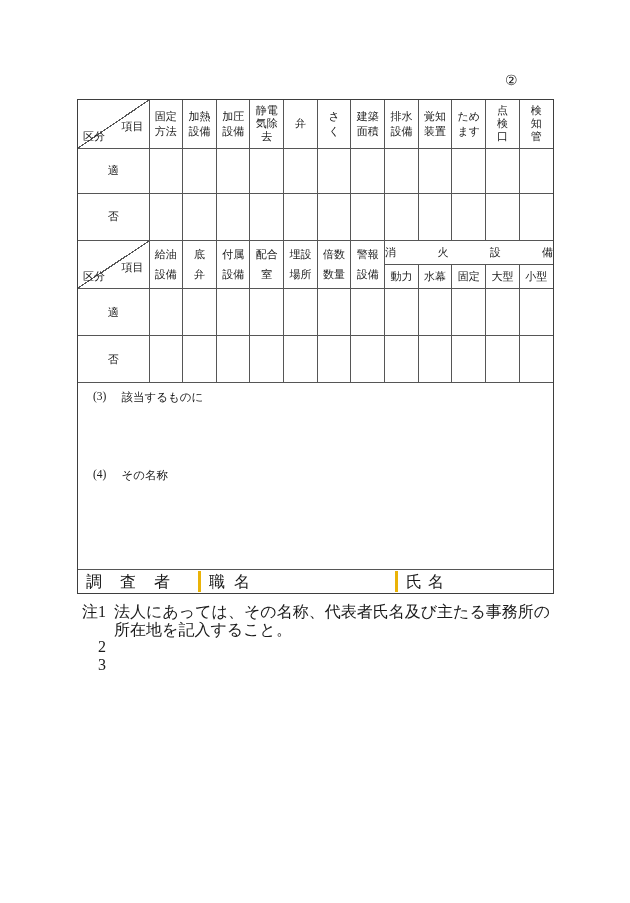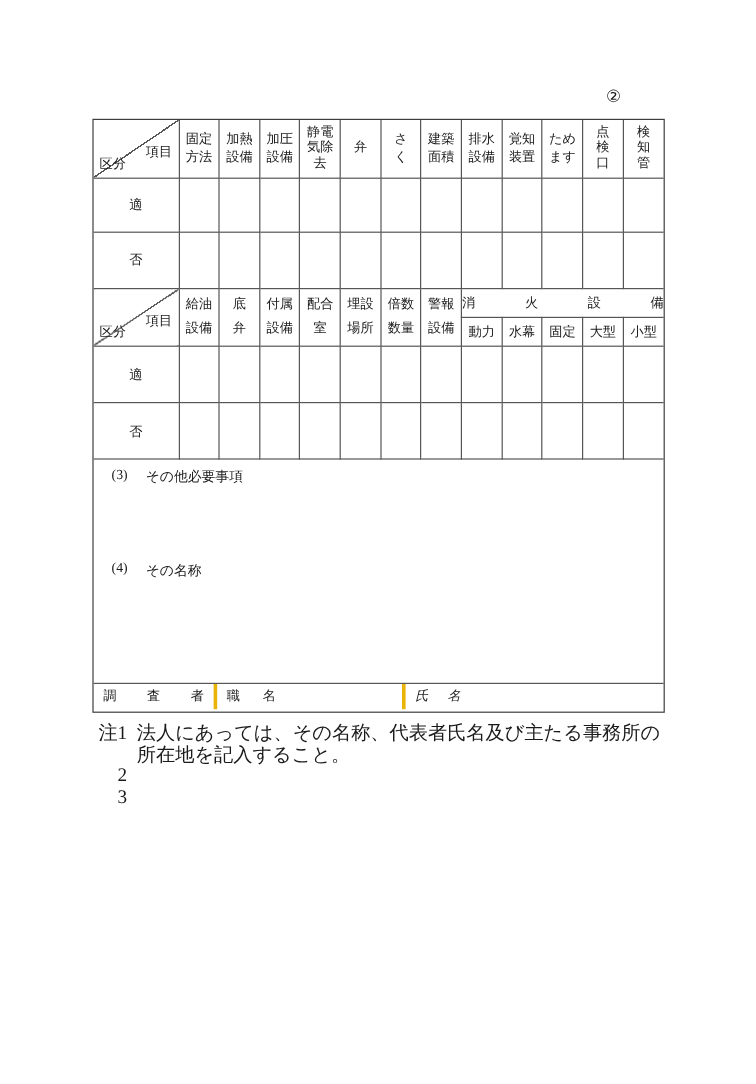--- a/index.html
+++ b/index.html
@@ -67,38 +67,39 @@
     position:absolute;left:15px;
     display:flex;gap:15px;
     font-size:11.5px;
   }
   .section.s3{top:7px;}
   .section.s4{top:85px;}
   .surveyor{
     display:flex;
     width:475px;height:23px;
     box-sizing:border-box;
-    align-items:flex-start;
-    font-size:11px;
+    align-items:center;
+    font-size:16px;
+    gap:20px;
   }
   .surveyor .cell{
     box-sizing:border-box;
     display:block;
     line-height:21px;
   }
   .surveyor .cell + .cell{border-left:3px solid #eab308;}
   .surveyor .lab{
     text-align:justify;
     text-align-last:justify;
     padding:0 8px;
   }
   .sv-surveyor{width:100px;}
   .sv-joblab{width:60px;}
   .sv-jobval{width:97px;}
-  .sv-namelab{width:57px;font-style:italic;}
+  .sv-namelab{width:57px;}
   .sv-nameval{flex:1;}
   .notes{
     position:absolute;left:82px;top:603px;
     width:478px;
     font-size:16px;
     line-height:17.5px;
   }
   .note-row{display:flex;}
   .note-label{width:24px;text-align:right;flex:none;}
   .note-text{margin-left:8px;}
@@ -268,21 +269,21 @@
             <td></td>
             <td></td>
             <td></td>
           </tr>
     </tbody>
       </table>
 
     <div class="bigcell">
       <div class="section s3">
         <span>(3)</span>
-        <span>その他必要事項</span>
+        <span>該当するものに</span>
       </div>
       <div class="section s4">
         <span>(4)</span>
         <span>その名称</span>
       </div>
     </div>
 
     <div class="surveyor">
       <div class="cell lab sv-surveyor">調査者</div>
       <div class="cell lab sv-joblab">職名</div>

